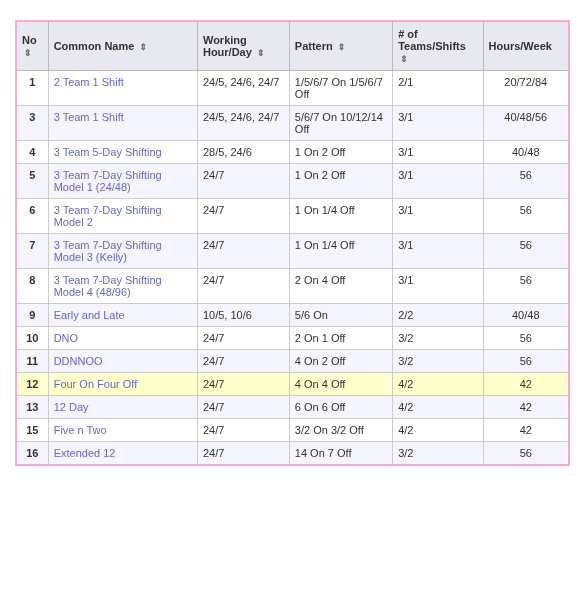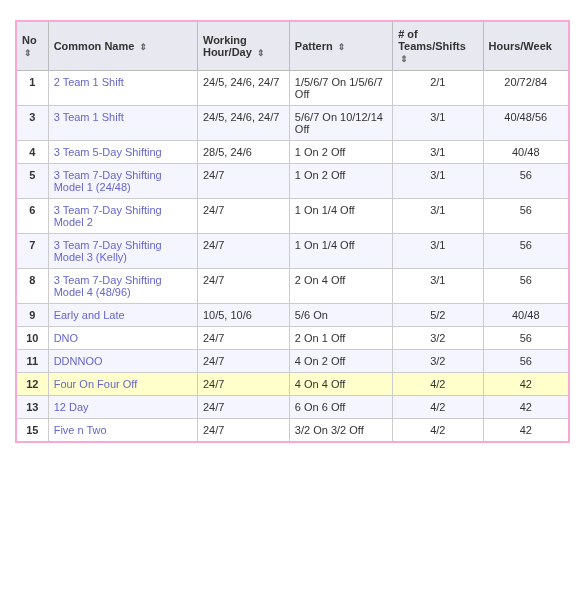--- a/index.html
+++ b/index.html
@@ -64,21 +64,21 @@
       width: 130px;
     }
     td.working-col {
       width: 80px;
     }
     td.pattern-col {
       width: 90px;
     }
     td.teams-col {
       width: 60px;
-      text-align: center;
+      text-align: left;
     }
     td.hours-col {
       width: 70px;
       text-align: center;
     }
     .highlighted {
       background: #ffffcc !important;
       padding-left: 36px;
     }
   </style>
@@ -169,21 +169,21 @@
           <td class="working-col">24/7</td>
           <td class="pattern-col">2 On 4 Off</td>
           <td class="teams-col">3/1</td>
           <td class="hours-col">56</td>
         </tr>
         <tr>
           <td class="num-col">9</td>
           <td class="name-col">Early and Late</td>
           <td class="working-col">10/5, 10/6</td>
           <td class="pattern-col">5/6 On</td>
-          <td class="teams-col">5/2</td>
+          <td class="teams-col">2/2</td>
           <td class="hours-col">40/48</td>
         </tr>
         <tr>
           <td class="num-col">10</td>
           <td class="name-col">DNO</td>
           <td class="working-col">24/7</td>
           <td class="pattern-col">2 On 1 Off</td>
           <td class="teams-col">3/2</td>
           <td class="hours-col">56</td>
         </tr>
@@ -211,16 +211,24 @@
           <td class="teams-col">4/2</td>
           <td class="hours-col">42</td>
         </tr>
         <tr>
           <td class="num-col">15</td>
           <td class="name-col">Five n Two</td>
           <td class="working-col">24/7</td>
           <td class="pattern-col">3/2 On 3/2 Off</td>
           <td class="teams-col">4/2</td>
           <td class="hours-col">42</td>
+        </tr>
+        <tr>
+          <td class="num-col">16</td>
+          <td class="name-col">Extended 12</td>
+          <td class="working-col">24/7</td>
+          <td class="pattern-col">14 On 7 Off</td>
+          <td class="teams-col">3/2</td>
+          <td class="hours-col">56</td>
         </tr>
       </tbody>
   </table>
 </div>
 
 </body></html>

